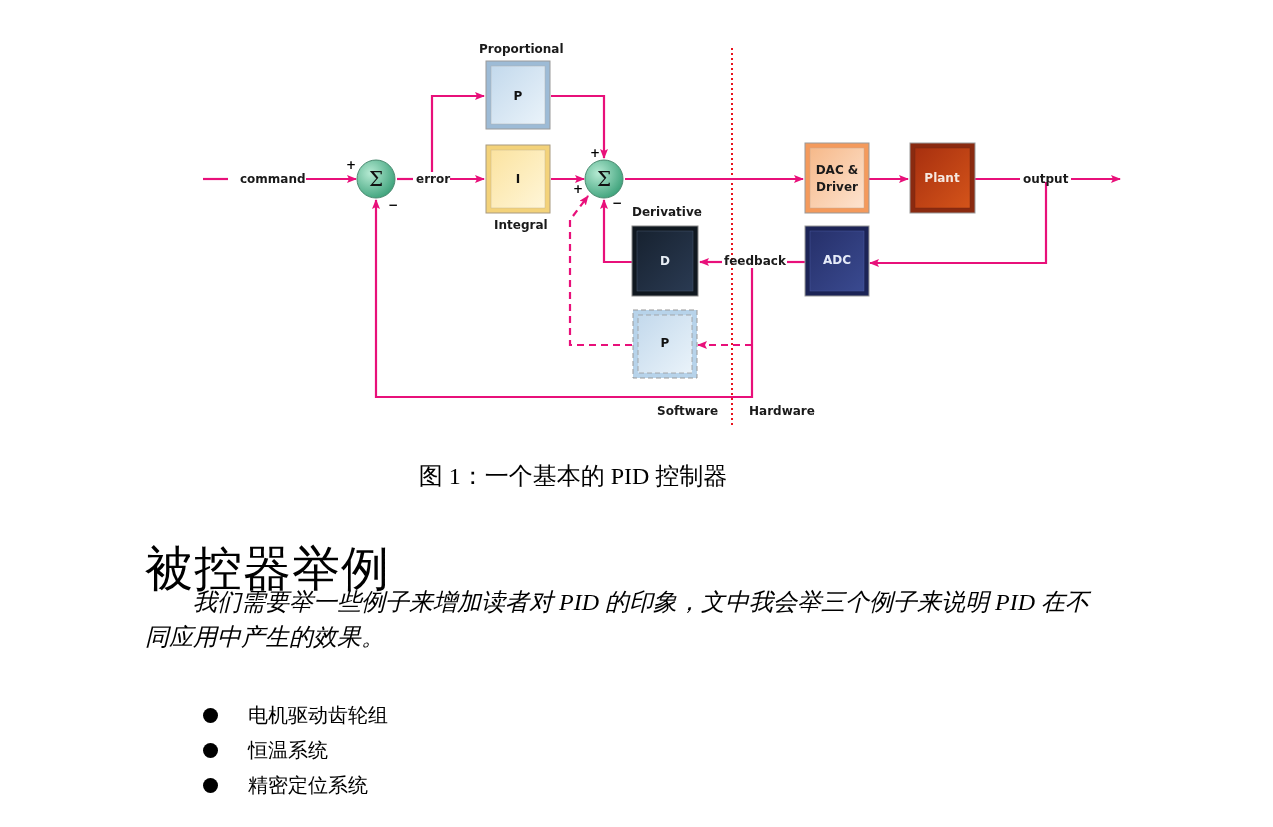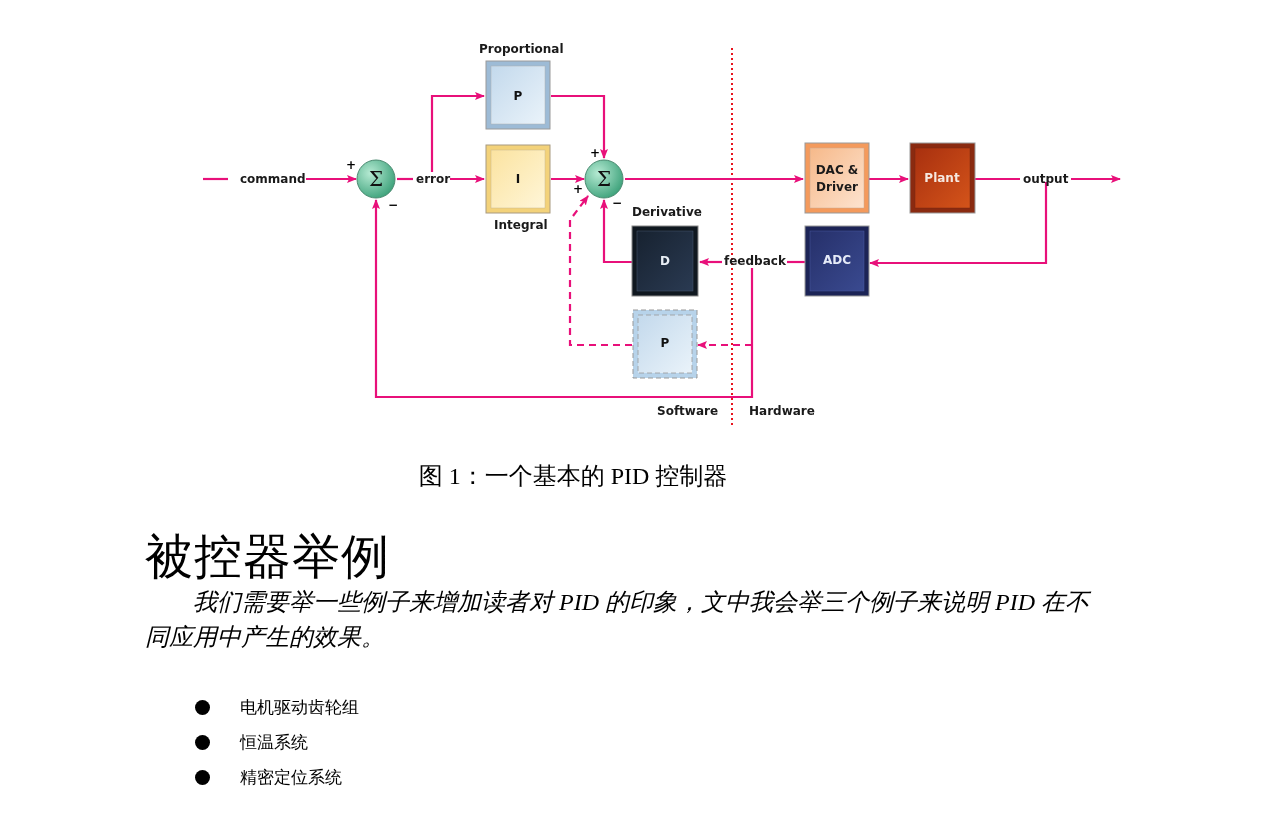--- a/index.html
+++ b/index.html
@@ -2,23 +2,23 @@
 <html><head>
 <meta charset="utf-8">
 <style>
   html, body { margin:0; padding:0; background:#ffffff; }
   body { width:1273px; height:827px; position:relative; overflow:hidden; font-family:"DejaVu Serif","Liberation Serif",serif; color:#000; }
   #diagram { position:absolute; left:0; top:0; width:1273px; height:440px; }
   #diagram text { font-family:"DejaVu Sans","Liberation Sans",sans-serif; }
   .lbl { font-size:12px; font-weight:bold; fill:#1a1a1a; }
   .boxtxt { font-size:12px; font-weight:bold; }
   .caption { position:absolute; left:0; width:1146px; top:444px; text-align:center; font-size:24px; font-family:"Liberation Serif","DejaVu Serif",serif;margin-top:16px; }
-  .heading { position:absolute; left:145px; top:525px; font-size:48px; font-family:"Liberation Serif","DejaVu Serif",serif; font-weight:normal; margin:0; letter-spacing:1px; }
+  .heading { position:absolute; left:145px; top:537px; font-size:48px; font-family:"Liberation Serif","DejaVu Serif",serif; font-weight:normal; margin:0; letter-spacing:1px; }
   .para { position:absolute; left:145px; top:585px; width:960px; font-size:24px; line-height:35px; font-family:"Liberation Serif","DejaVu Serif",serif; margin:0; text-indent:48px;font-style:italic; }
-  .blist { position:absolute; left:195px; top:690px; margin:0; padding:0; list-style:none; font-size:17px; font-family:"Liberation Serif","DejaVu Serif",serif; }
+  .blist { position:absolute; left:195px; top:690px; margin:8px; padding:0; list-style:none; font-size:20px; font-family:"Liberation Serif","DejaVu Serif",serif; }
   .blist li { height:35px; line-height:35px; display:flex; align-items:center; }
   .blist .dot { display:inline-block; width:15px; height:15px; border-radius:50%; background:#000; margin-right:30px; }
 </style>
 </head>
 <body>
 
 <svg id="diagram" viewBox="0 0 1273 440" xmlns="http://www.w3.org/2000/svg">
   <defs>
     <marker id="arr" markerWidth="10" markerHeight="8" refX="9" refY="4" orient="auto" markerUnits="userSpaceOnUse">
       <path d="M0,0 L10,4 L0,8 L2,4 Z" fill="#e8107a"></path>

